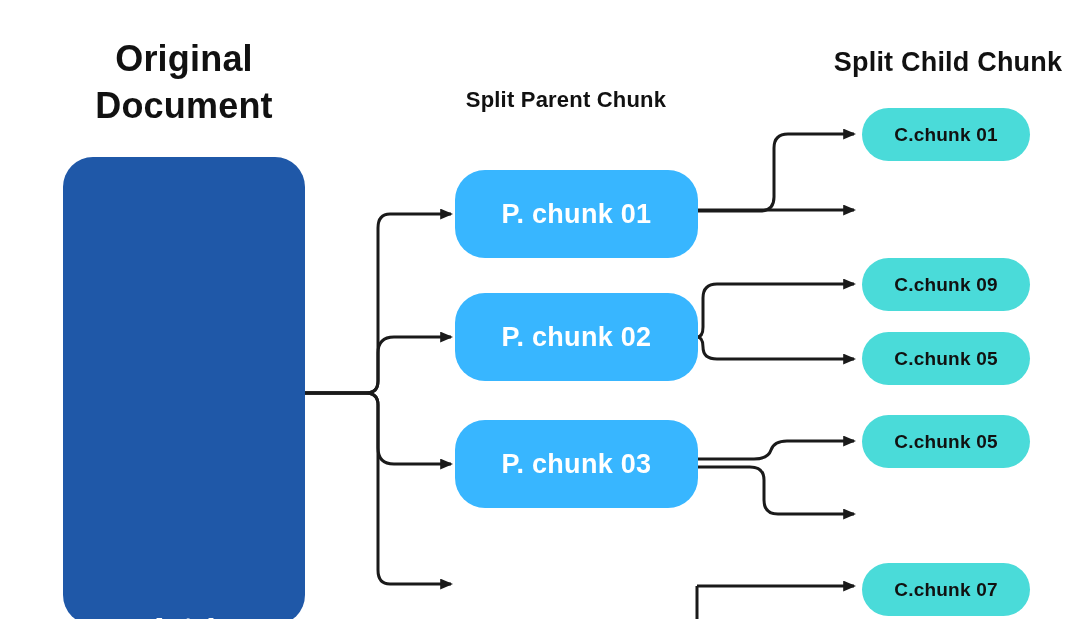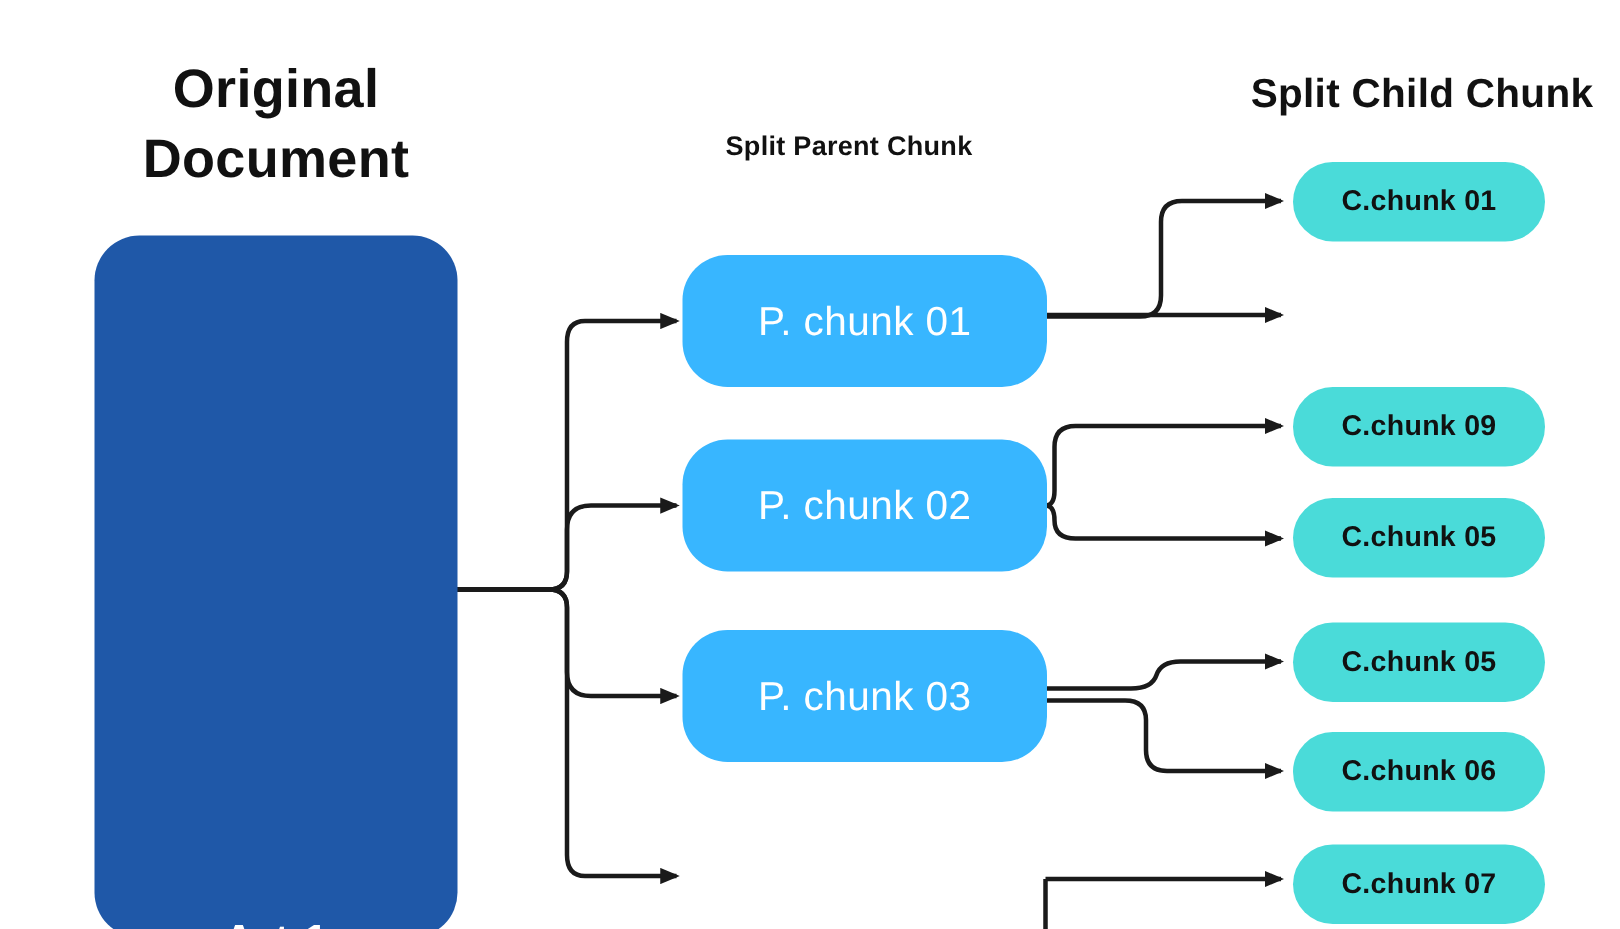--- a/index.html
+++ b/index.html
@@ -23,21 +23,21 @@
 
   .col-title {
     position: absolute;
     z-index: 3;
     text-align: center;
     color: var(--heading-text, #111111);
     font-weight: 800;
     letter-spacing: 0.2px;
   }
   .t-original { left: 34px;  top: 14px; width: 300px; font-size: 36px; line-height: 47px; }
-  .t-parent   { left: 416px; top: 66px; width: 300px; font-size: 18px; }
+  .t-parent   { left: 416px; top: 66px; width: 300px; font-size: 22px; }
   .t-child    { left: 798px; top: 26px; width: 300px; font-size: 27px; }
 
   .doc-node {
     position: absolute;
     z-index: 2;
     left: 63px; top: 136px;
     width: 242px; height: 468px;
     background: var(--original-node, #1f58a8);
     border-radius: 30px;
     display: flex; align-items: flex-end; justify-content: center;
@@ -50,21 +50,21 @@
 
   .p-pill {
     position: absolute;
     z-index: 2;
     left: 455px;
     width: 243px; height: 88px;
     background: var(--parent-node, #38b6ff);
     border-radius: 30px;
     display: flex; align-items: center; justify-content: center;
     color: var(--parent-node-text, #ffffff);
-    font-weight: 400; font-size: 27px; letter-spacing: 0.3px;
+    font-weight: 700; font-size: 27px; letter-spacing: 0.3px;
   }
   .c-pill {
     position: absolute;
     z-index: 2;
     left: 862px;
     width: 168px; height: 53px;
     background: var(--child-node, #4adbd9);
     border-radius: 27px;
     display: flex; align-items: center; justify-content: center;
     color: var(--child-node-text, #111111);
@@ -105,17 +105,16 @@
   </div>
 
   <div class="p-pill" style="top:149px">P. chunk 01</div>
   <div class="p-pill" style="top:272px">P. chunk 02</div>
   <div class="p-pill" style="top:399px">P. chunk 03</div>
 
   <div class="c-pill" style="top:87px">C.chunk 01</div>
   <div class="c-pill" style="top:237px">C.chunk 09</div>
   <div class="c-pill" style="top:311px">C.chunk 05</div>
   <div class="c-pill" style="top:394px">C.chunk 05</div>
-  <div class="c-pill" style="top:467px">C.chunk 06</div>
   <div class="c-pill" style="top:542px">C.chunk 07</div>
   <div class="c-pill" style="top:612px"></div>
 
 </div>
 
 </body></html>

